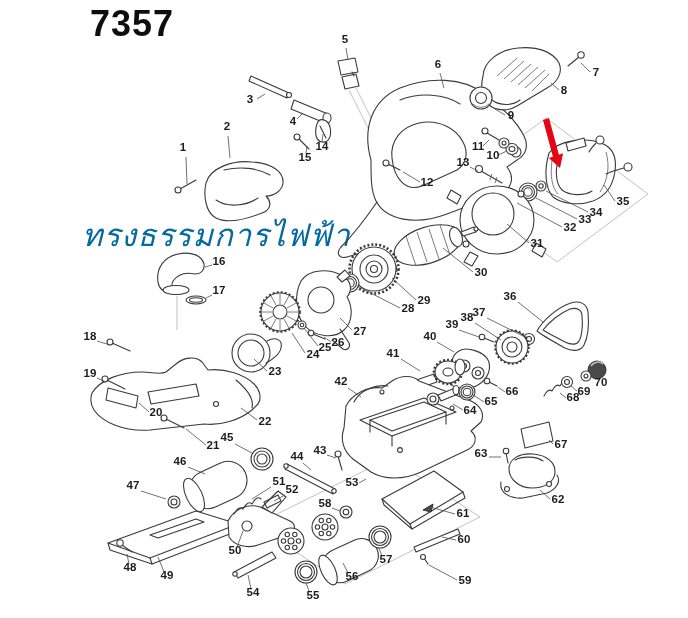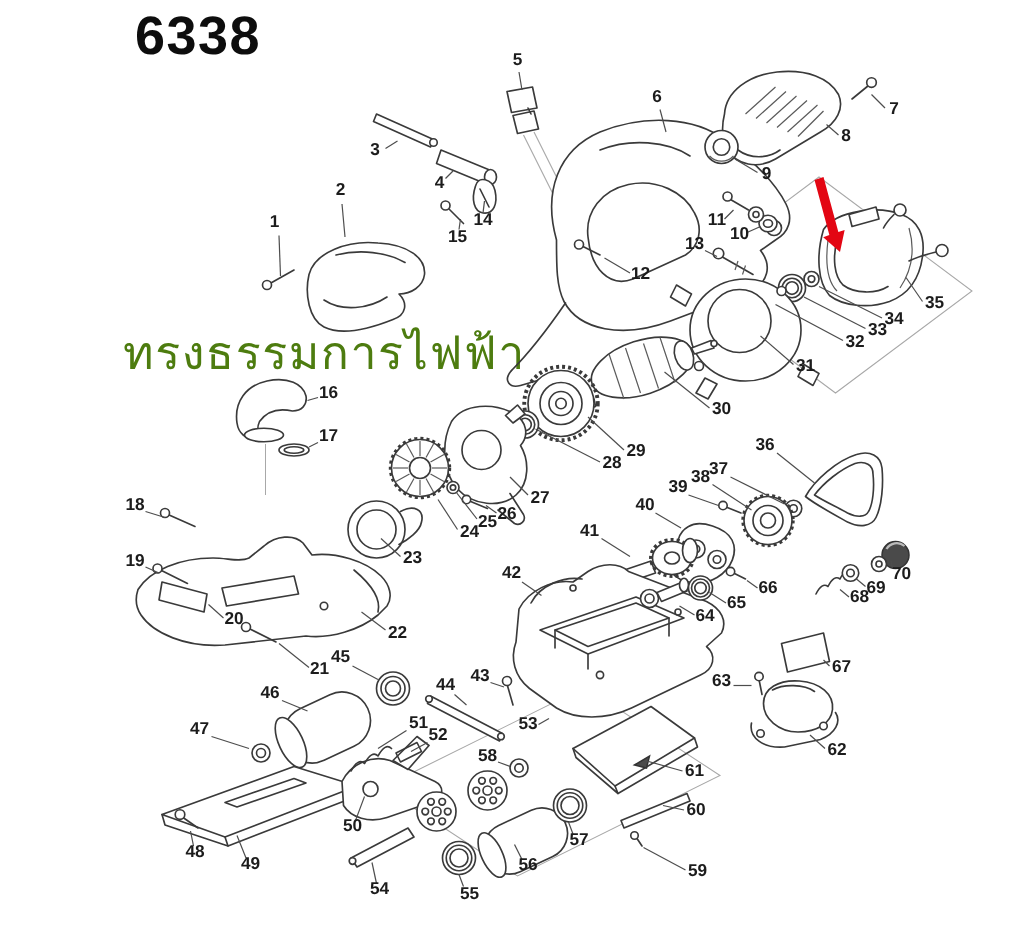--- a/index.html
+++ b/index.html
@@ -5,39 +5,39 @@
   html,body{margin:0;padding:0}
   body{
     width:688px;height:618px;position:relative;background:#ffffff;
     font-family:"Liberation Sans",sans-serif;overflow:hidden;
   }
   .title{
     position:absolute;left:90px;top:6px;font-size:36px;font-weight:bold;
     color:#0d0d0d;letter-spacing:1px;line-height:1;
   }
   .watermark{
-    position:absolute;left:82px;top:210px;font-size:31px;color:#4d7c0f;
-    white-space:nowrap;letter-spacing:1px;user-select:none;
+    position:absolute;left:82px;top:210px;font-size:31px;color:#0369a1;
+    white-space:nowrap;letter-spacing:1px;user-select:none;font-style:italic;
   }
   svg.art{position:absolute;left:0;top:0}
   .ln{stroke:#3a3a3a;stroke-width:1.1;fill:none;stroke-linecap:round;stroke-linejoin:round}
   .fw{fill:#ffffff}
   .thin{stroke:#a8a8a8;stroke-width:0.7;fill:none}
   .teeth{stroke:#3a3a3a;fill:none;stroke-width:2.6;stroke-dasharray:2 2}
   .hatch{stroke:#5a5a5a;stroke-width:0.8;fill:none}
   .dark{fill:#4a4a4a;stroke:#333;stroke-width:1}
   text.plabel{font-size:11.5px;font-weight:bold;fill:#1c1c1c;text-anchor:middle}
   line.leader{stroke:#4d4d4d;stroke-width:0.8}
 </style>
 </head>
 <body>
 
 <div class="watermark">ทรงธรรมการไฟฟ้า</div>
 
-<div class="title">6338</div>
+<div class="title">7357</div>
 
 <svg class="art" width="688" height="618" viewBox="0 0 688 618">
 
   <path class="thin" d="M455,186 L546,118 L648,194 L557,262 Z"></path>
   <path class="thin" d="M255,525 L390,458 L480,517 L345,584 Z"></path>
   <g>
     <line class="thin" x1="349" y1="90" x2="378" y2="148"></line>
     <line class="thin" x1="356" y1="88" x2="385" y2="146"></line>
   </g>
 

